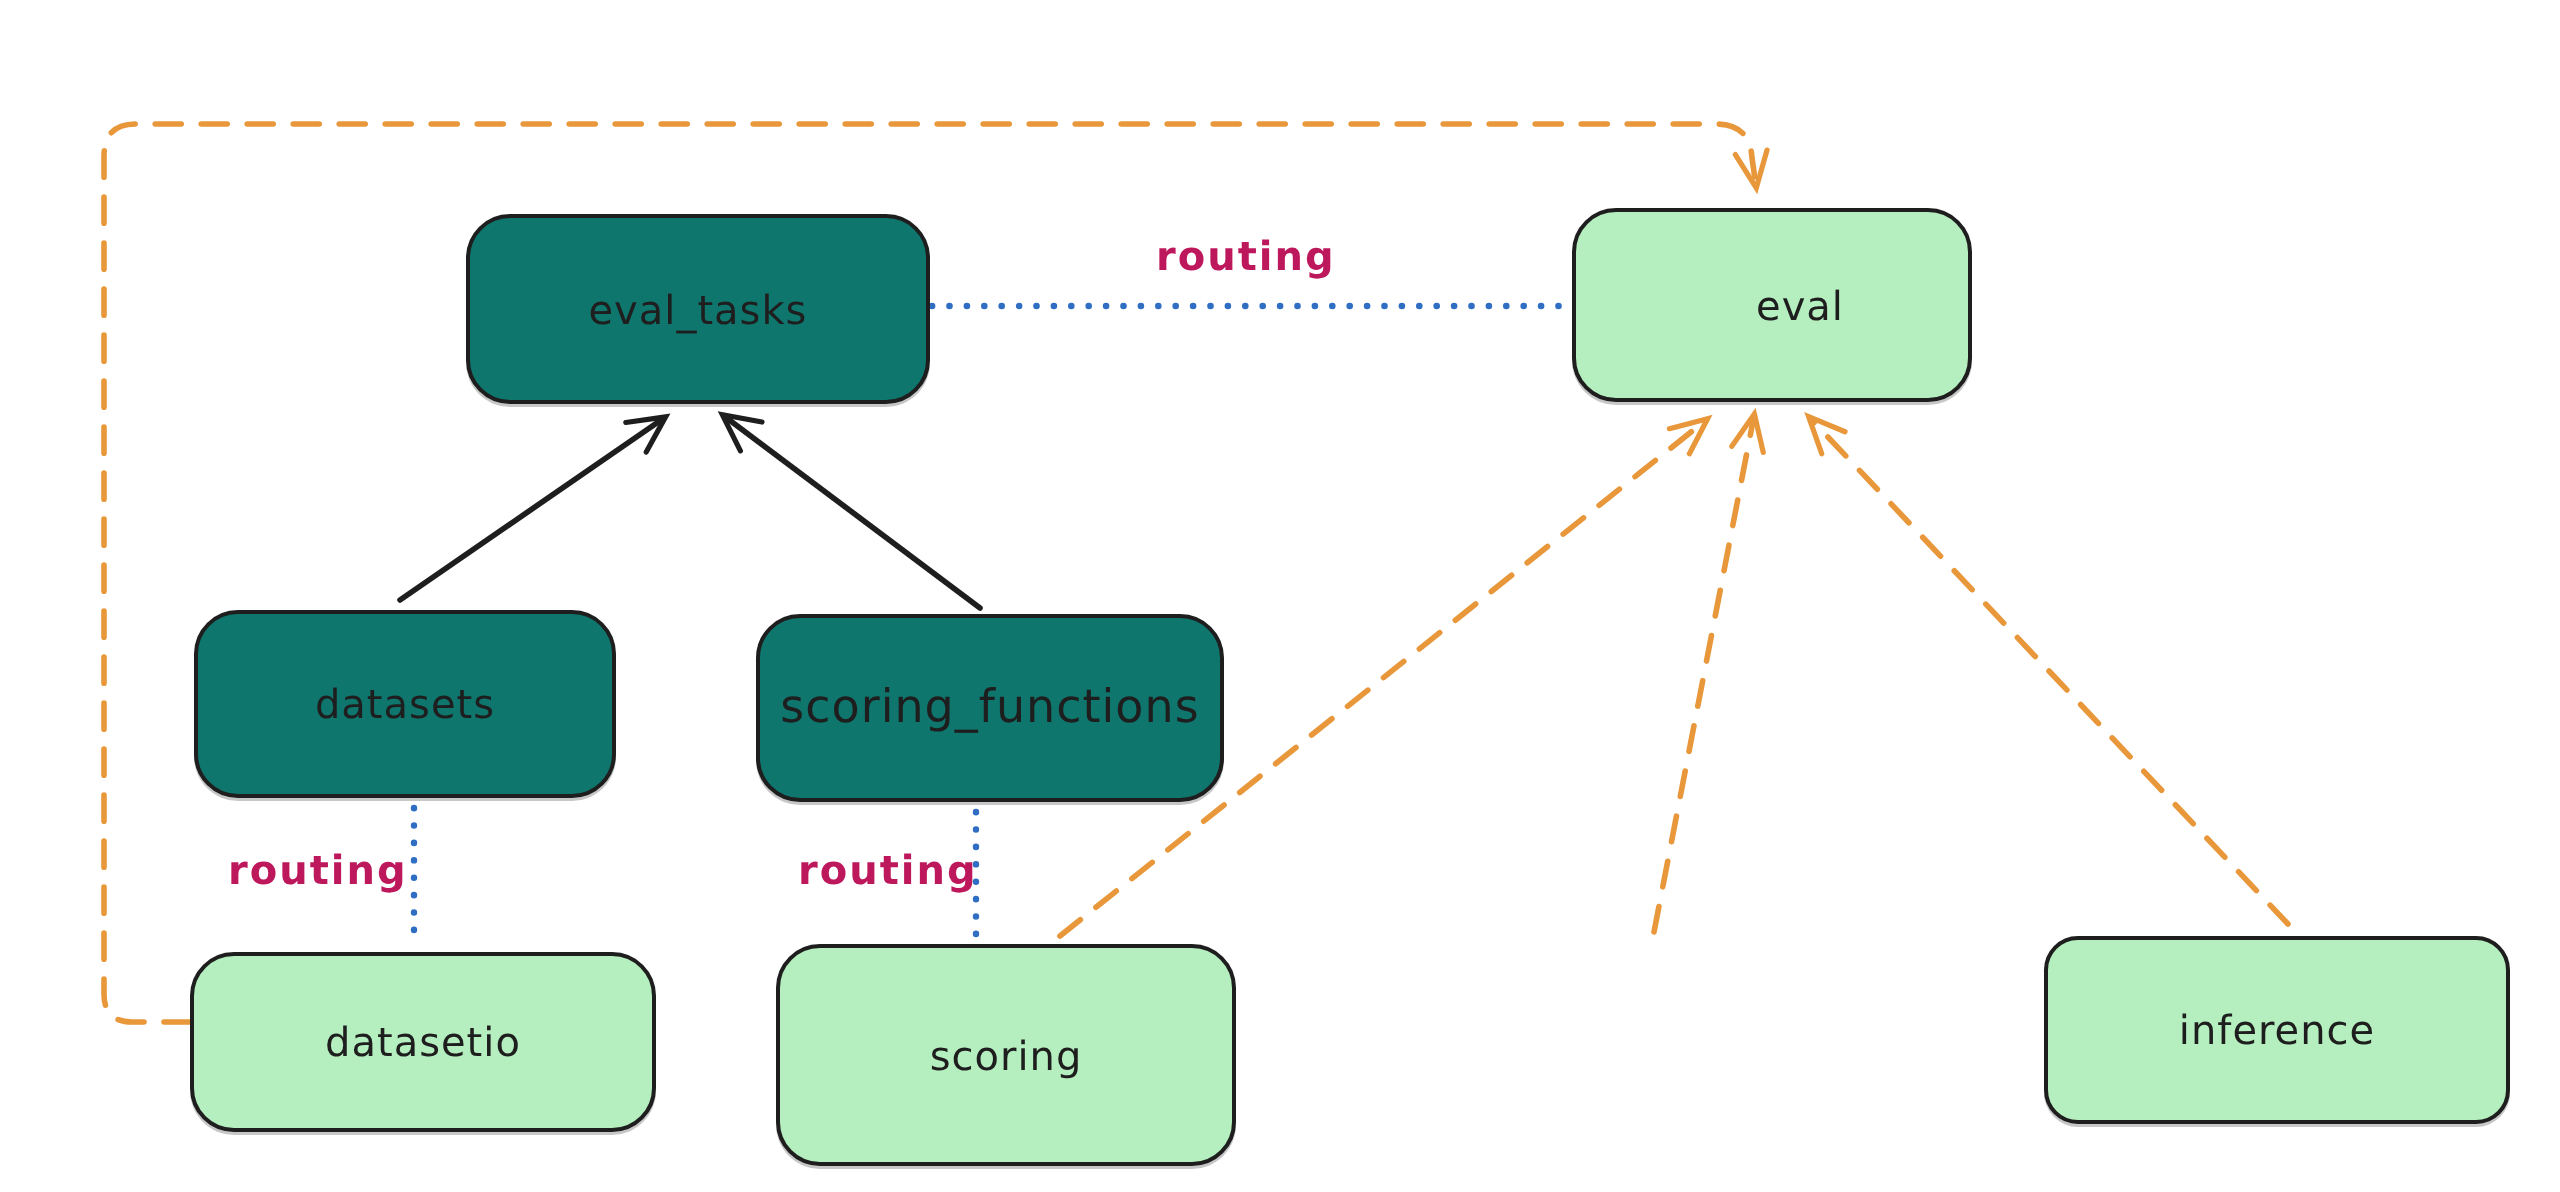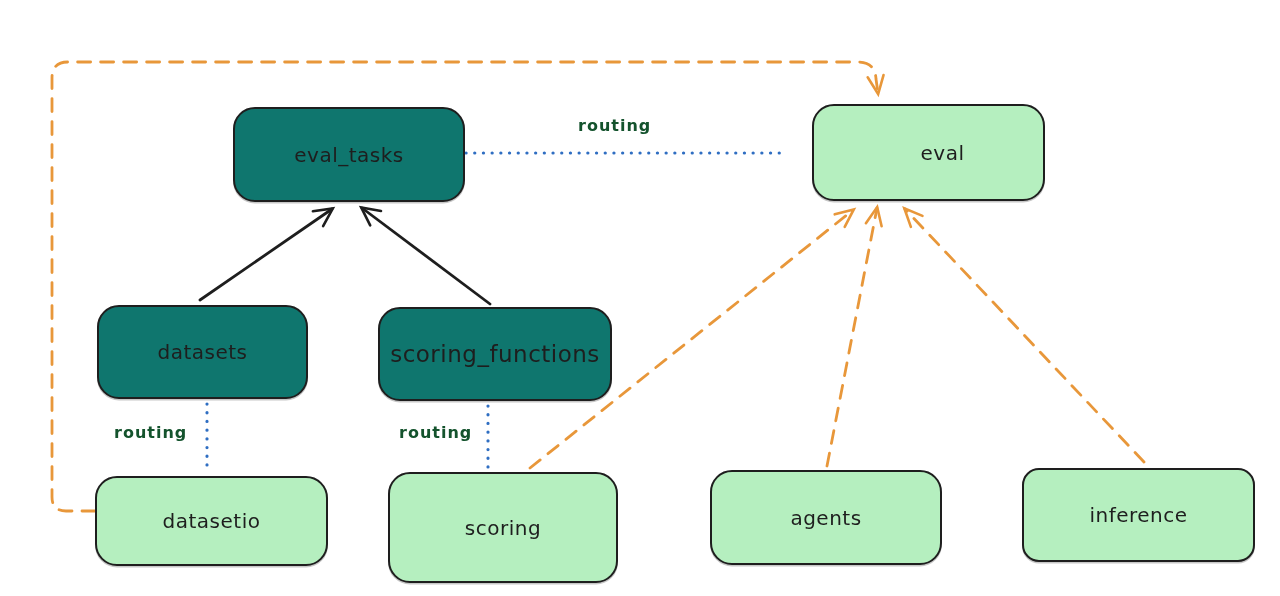--- a/index.html
+++ b/index.html
@@ -32,32 +32,32 @@
     justify-content: center;
     font-size: 20px;
     color: #1e1e1e;
     letter-spacing: 0.5px;
     box-shadow: 0 1.5px 0 rgba(30,30,30,0.25);
   }
   .node.blue  { background: #0f766e; text-align: center; }
   .node.green { background: #b5efbf; }
 
   .node-eval_tasks        { left: 233px; top: 107px; width: 232px; height: 95px; }
-  .node-eval              { left: 812px; top: 104px; width: 233px; height: 97px; padding-left: 28px; }
+  .node-eval              { left: 786px; top: 104px; width: 200px; height: 97px; padding-left: 28px; }
   .node-datasets          { left:  97px; top: 305px; width: 211px; height: 94px; }
   .node-scoring_functions { left: 378px; top: 307px; width: 234px; height: 94px; font-size: 23px; }
   .node-datasetio         { left:  95px; top: 476px; width: 233px; height: 90px; }
   .node-scoring           { left: 388px; top: 472px; width: 230px; height: 111px; }
   .node-agents            { left: 710px; top: 470px; width: 232px; height: 95px; }
   .node-inference         { left: 1022px; top: 468px; width: 233px; height: 94px; border-radius: 17px; }
 
   .edge-label {
     position: absolute;
-    color: #14532d;
-    font-size: 16px;
+    color: #be185d;
+    font-size: 20px;
     font-weight: bold;
     letter-spacing: 1px;
   }
   .edge-label-top  { left: 578px; top: 116px; }
   .edge-label-left { left: 114px; top: 423px; }
   .edge-label-mid  { left: 399px; top: 423px; }
 </style>
 </head>
 <body>
 
@@ -97,23 +97,20 @@
   </div>
   <div class="node blue node-scoring_functions">
     <span>scoring_functions</span>
   </div>
   <div class="node green node-datasetio">
     <span>datasetio</span>
   </div>
   <div class="node green node-scoring">
     <span>scoring</span>
   </div>
-  <div class="node green node-agents">
-    <span>agents</span>
-  </div>
   <div class="node green node-inference">
     <span>inference</span>
   </div>
 
   <span class="edge-label edge-label-top">routing</span>
   <span class="edge-label edge-label-left">routing</span>
   <span class="edge-label edge-label-mid">routing</span>
 
 </div>
 

